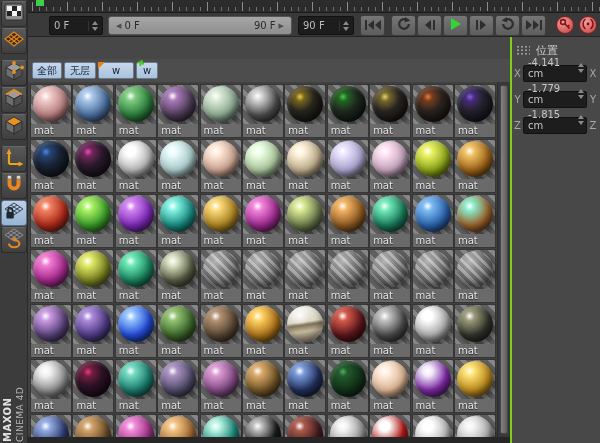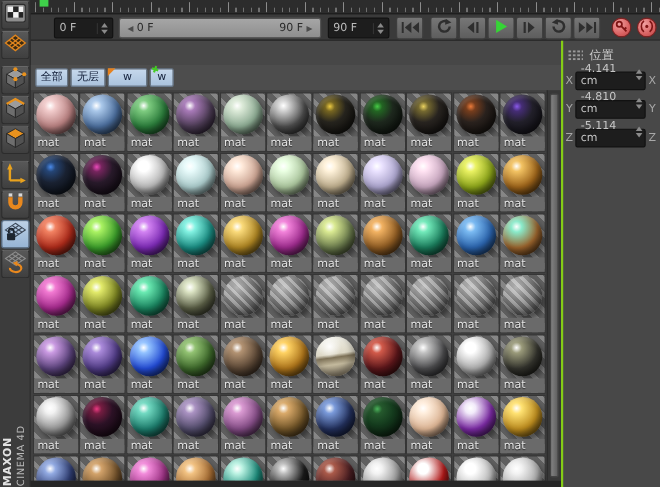--- a/index.html
+++ b/index.html
@@ -621,32 +621,32 @@
         <span class="stepper">
             <i class="tri-u"></i>
             <i class="tri-d"></i>
           </span>
       </div>
       <span class="axis axis2">X</span>
     </div>
     <div class="coord-row" style="top:53px;">
       <span class="axis">Y</span>
       <div class="num-input">
-        <span class="nv">-4.810 cm</span>
+        <span class="nv">-1.779 cm</span>
         <span class="stepper">
             <i class="tri-u"></i>
             <i class="tri-d"></i>
           </span>
       </div>
       <span class="axis axis2">Y</span>
     </div>
     <div class="coord-row" style="top:79px;">
       <span class="axis">Z</span>
       <div class="num-input">
-        <span class="nv">-5.114 cm</span>
+        <span class="nv">-1.815 cm</span>
         <span class="stepper">
             <i class="tri-u"></i>
             <i class="tri-d"></i>
           </span>
       </div>
       <span class="axis axis2">Z</span>
     </div>
   </div>
 
 

